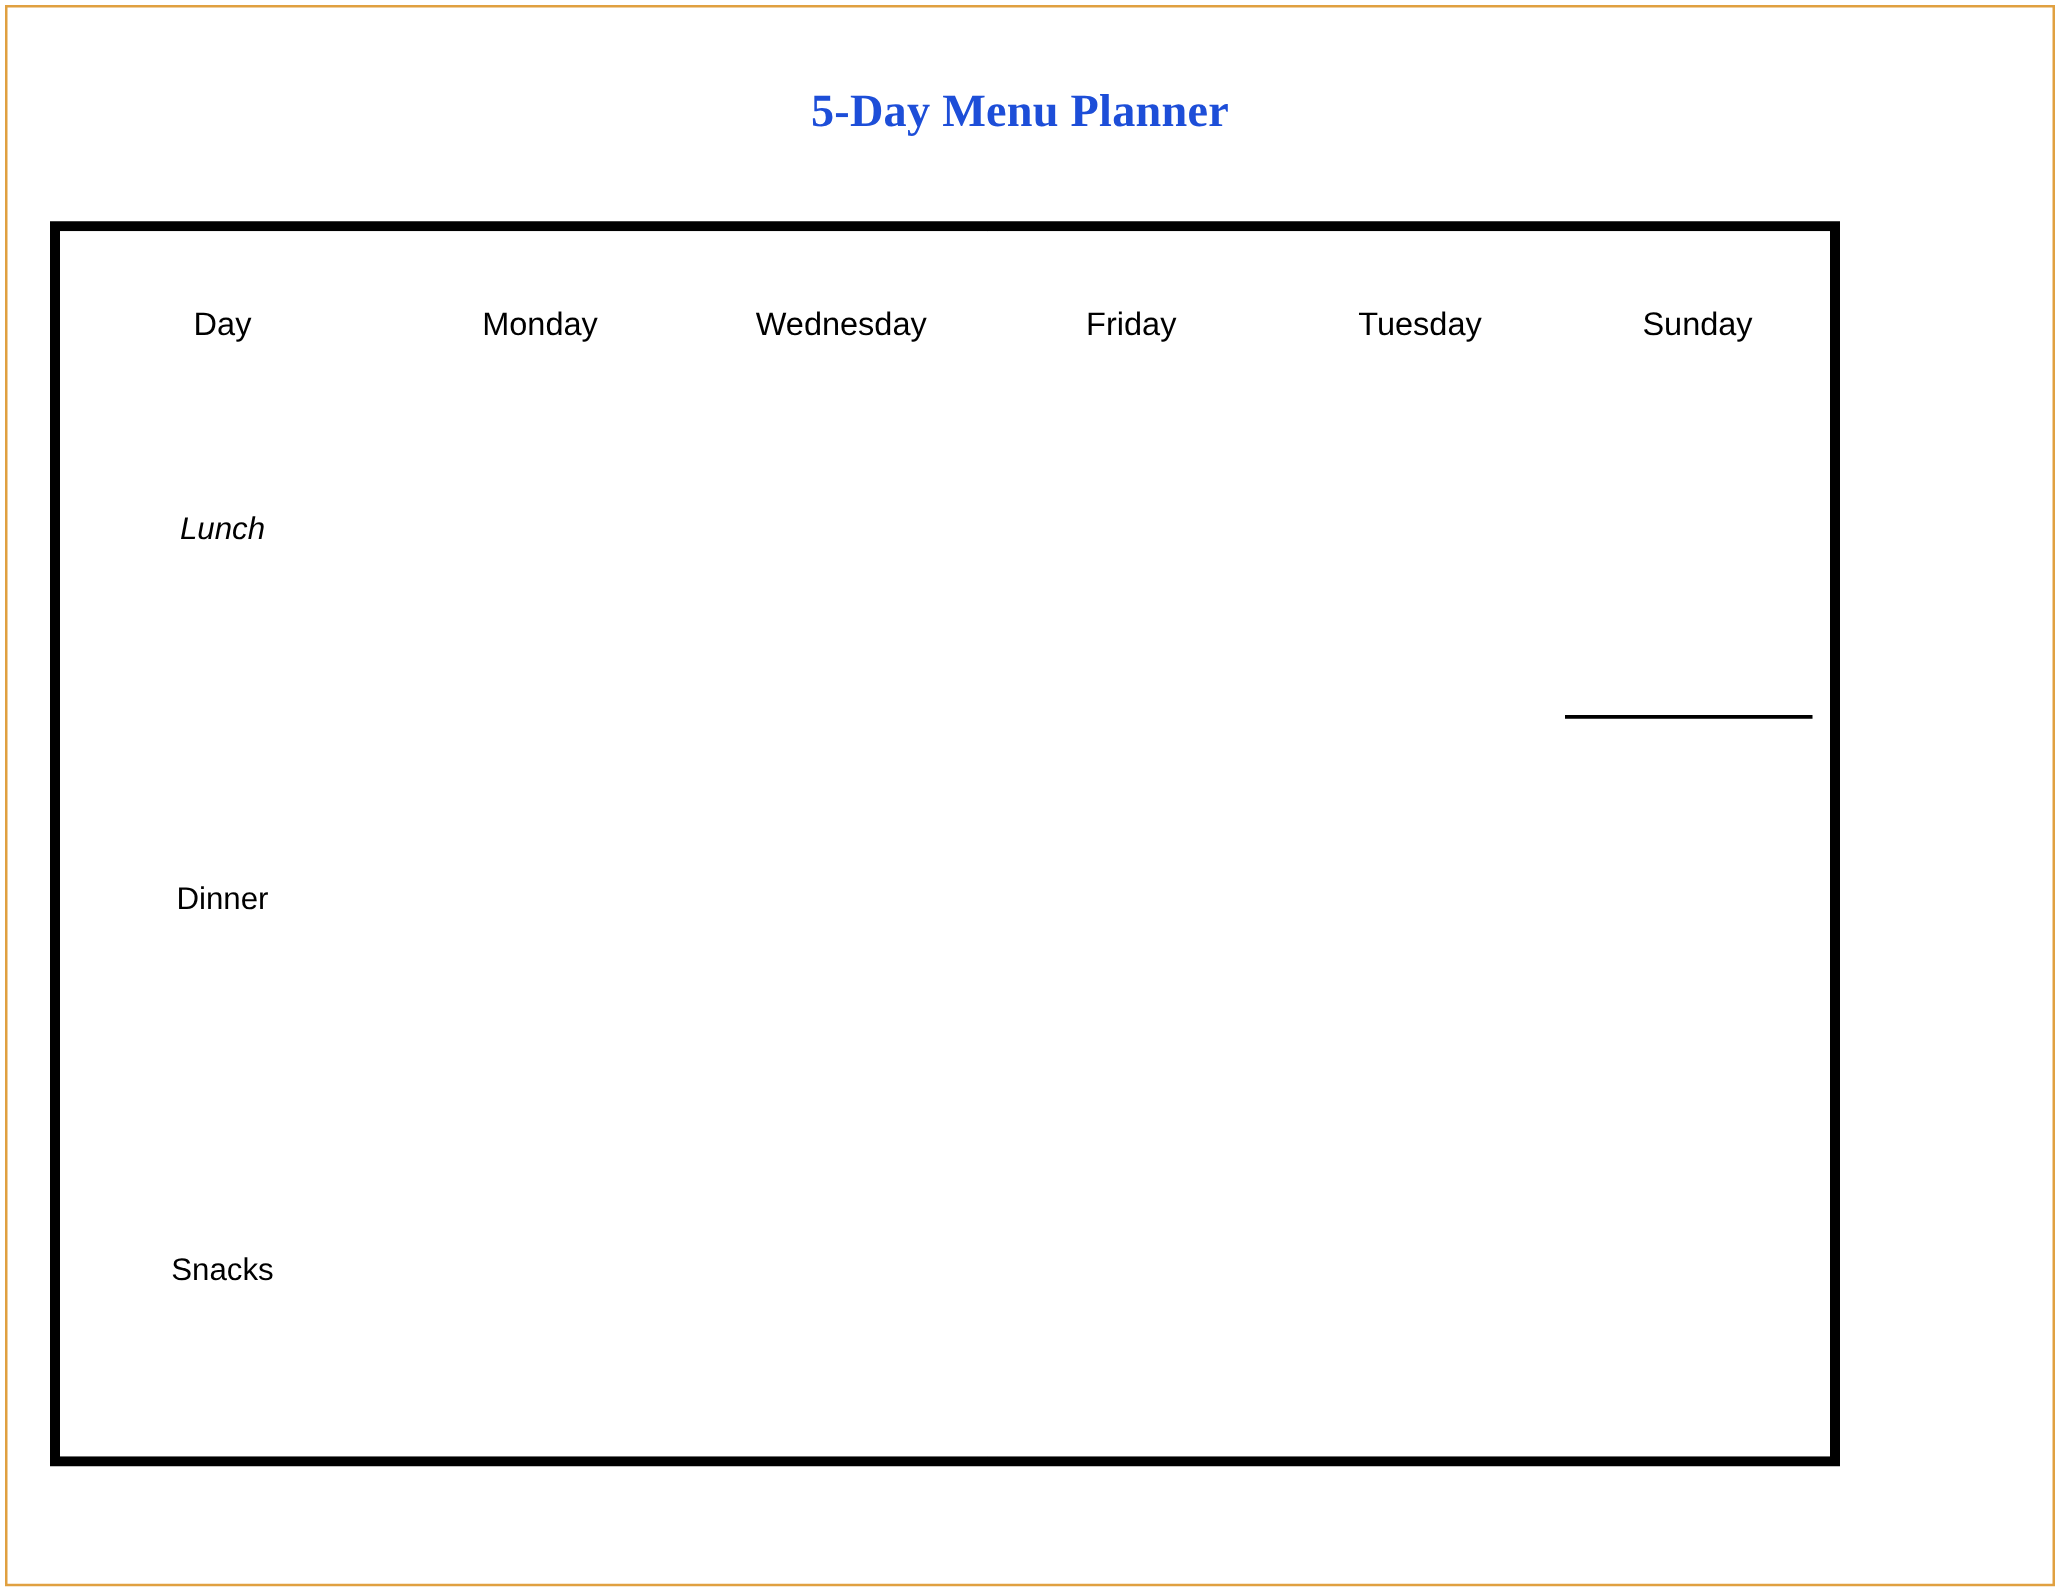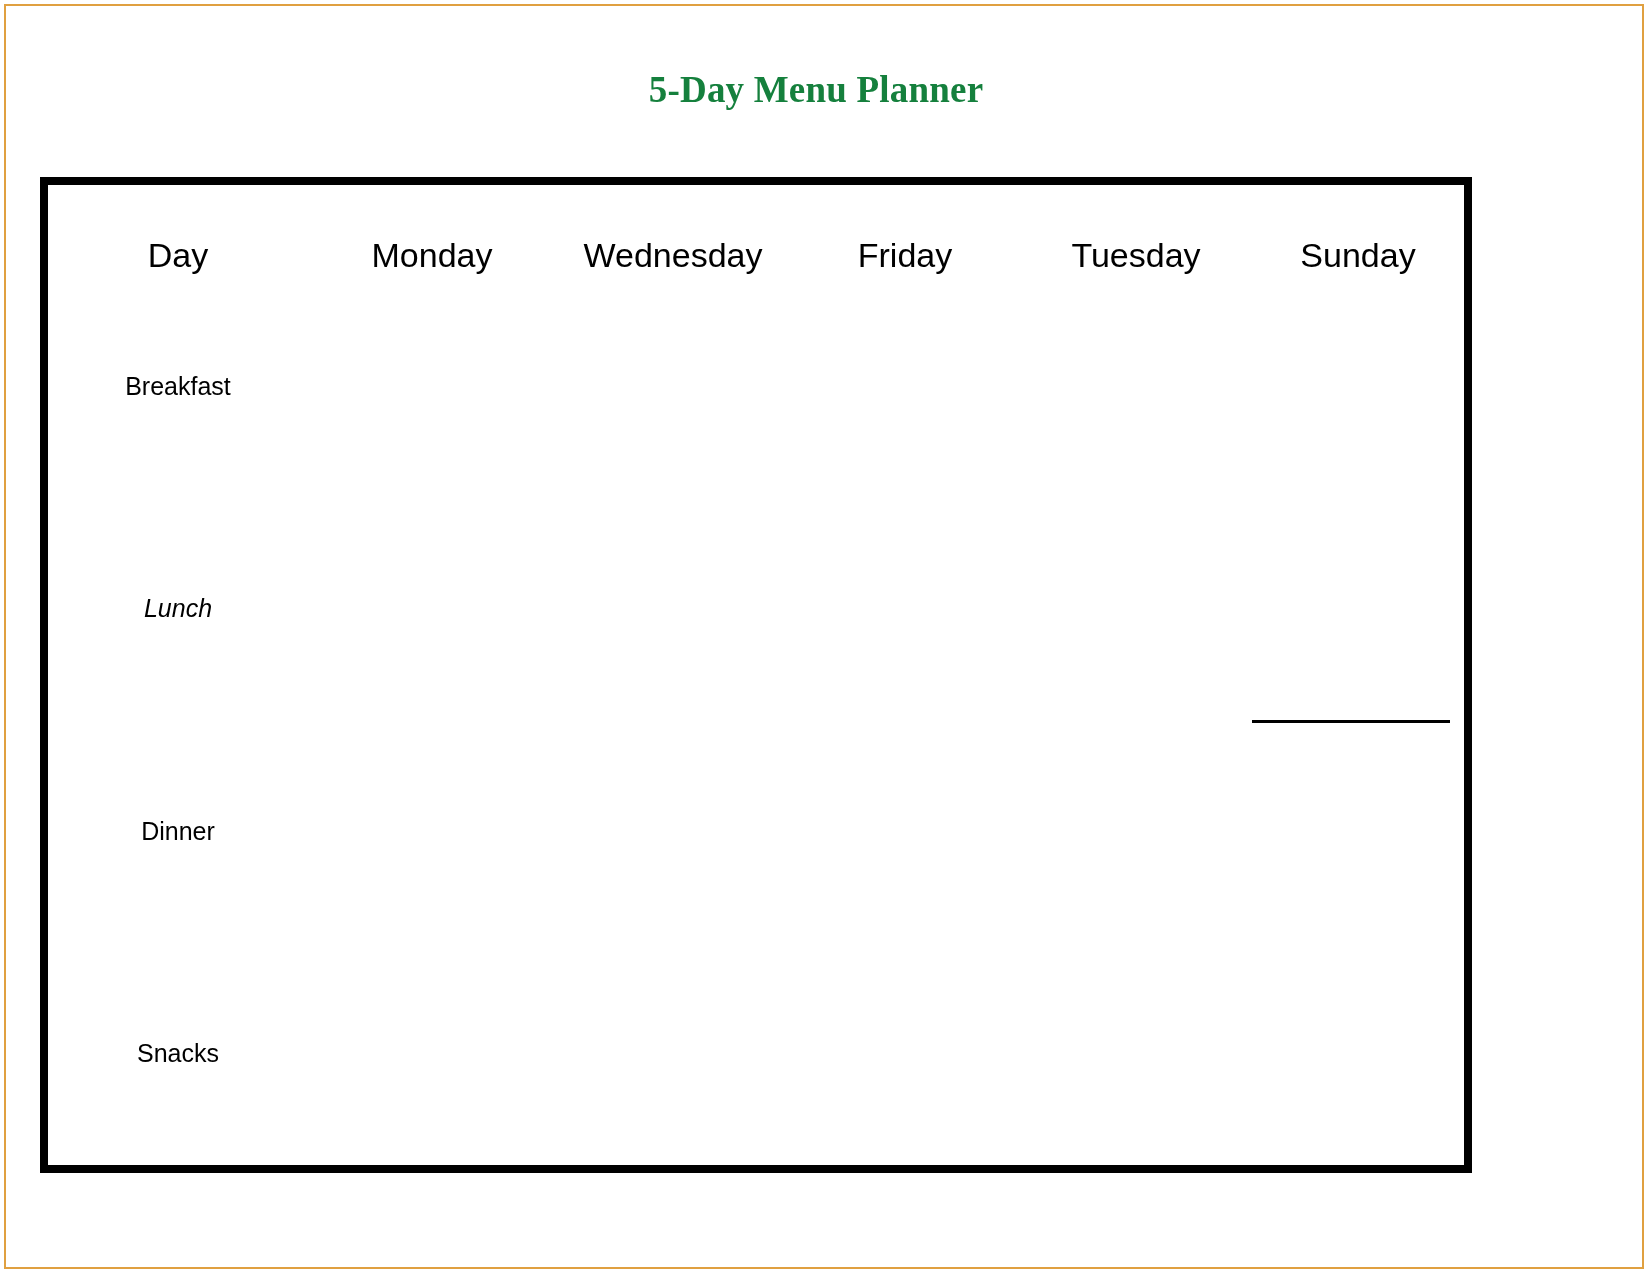--- a/index.html
+++ b/index.html
@@ -30,21 +30,21 @@
   
   #title {
     position: absolute;
     left: 0;
     top: 62px;
     width: 1620px;
     text-align: center;
     font-family: "Liberation Serif", serif;
     font-weight: bold;
     font-size: 37px;
-    color: #15803d;
+    color: #1d4ed8;
     letter-spacing: 0.2px;
   }
 
   
   #planner-wrap {
     position: absolute;
     left: 34px;
     top: 171px;
     width: 1432px;
     height: 996px;
@@ -74,21 +74,21 @@
   col.c-day   { width: 260px; }
   col.c-mon   { width: 248px; }
   col.c-tue   { width: 234px; }
   col.c-wed   { width: 230px; }
   col.c-thu   { width: 232px; }
   col.c-fri   { width: 212px; }
 
   
   tr.head-row { height: 90px; }
   tr.head-row th {
-    font-size: 34px;
+    font-size: 26px;
     text-align: center;
     vertical-align: bottom;
     padding-bottom: 16px;
     border-bottom: 3px solid #000000;
   }
   tr.head-row th.cell-div { border-left: 3px solid #000000; }
 
   
   tr.body-row { height: 206px; }
   tr.body-row td {
@@ -143,28 +143,20 @@
           <th class="cell-div">Monday</th>
           <th class="cell-div">Wednesday</th>
           <th class="cell-div">Friday</th>
           <th class="cell-div">Tuesday</th>
           <th class="cell-div">Sunday</th>
         </tr>
       </thead>
 
       <tbody>
 
-        <tr class="body-row r-breakfast">
-          <td class="row-label">Breakfast</td>
-          <td class="cell-div"></td>
-          <td class="cell-div"></td>
-          <td class="cell-div"></td>
-          <td class="cell-div"></td>
-          <td class="cell-div"></td>
-        </tr>
 
         <tr class="body-row r-lunch">
           <td class="row-label">Lunch</td>
           <td class="cell-div"></td>
           <td class="cell-div"></td>
           <td class="cell-div"></td>
           <td class="cell-div"></td>
           <td class="cell-div short-rule"></td>
         </tr>
 

